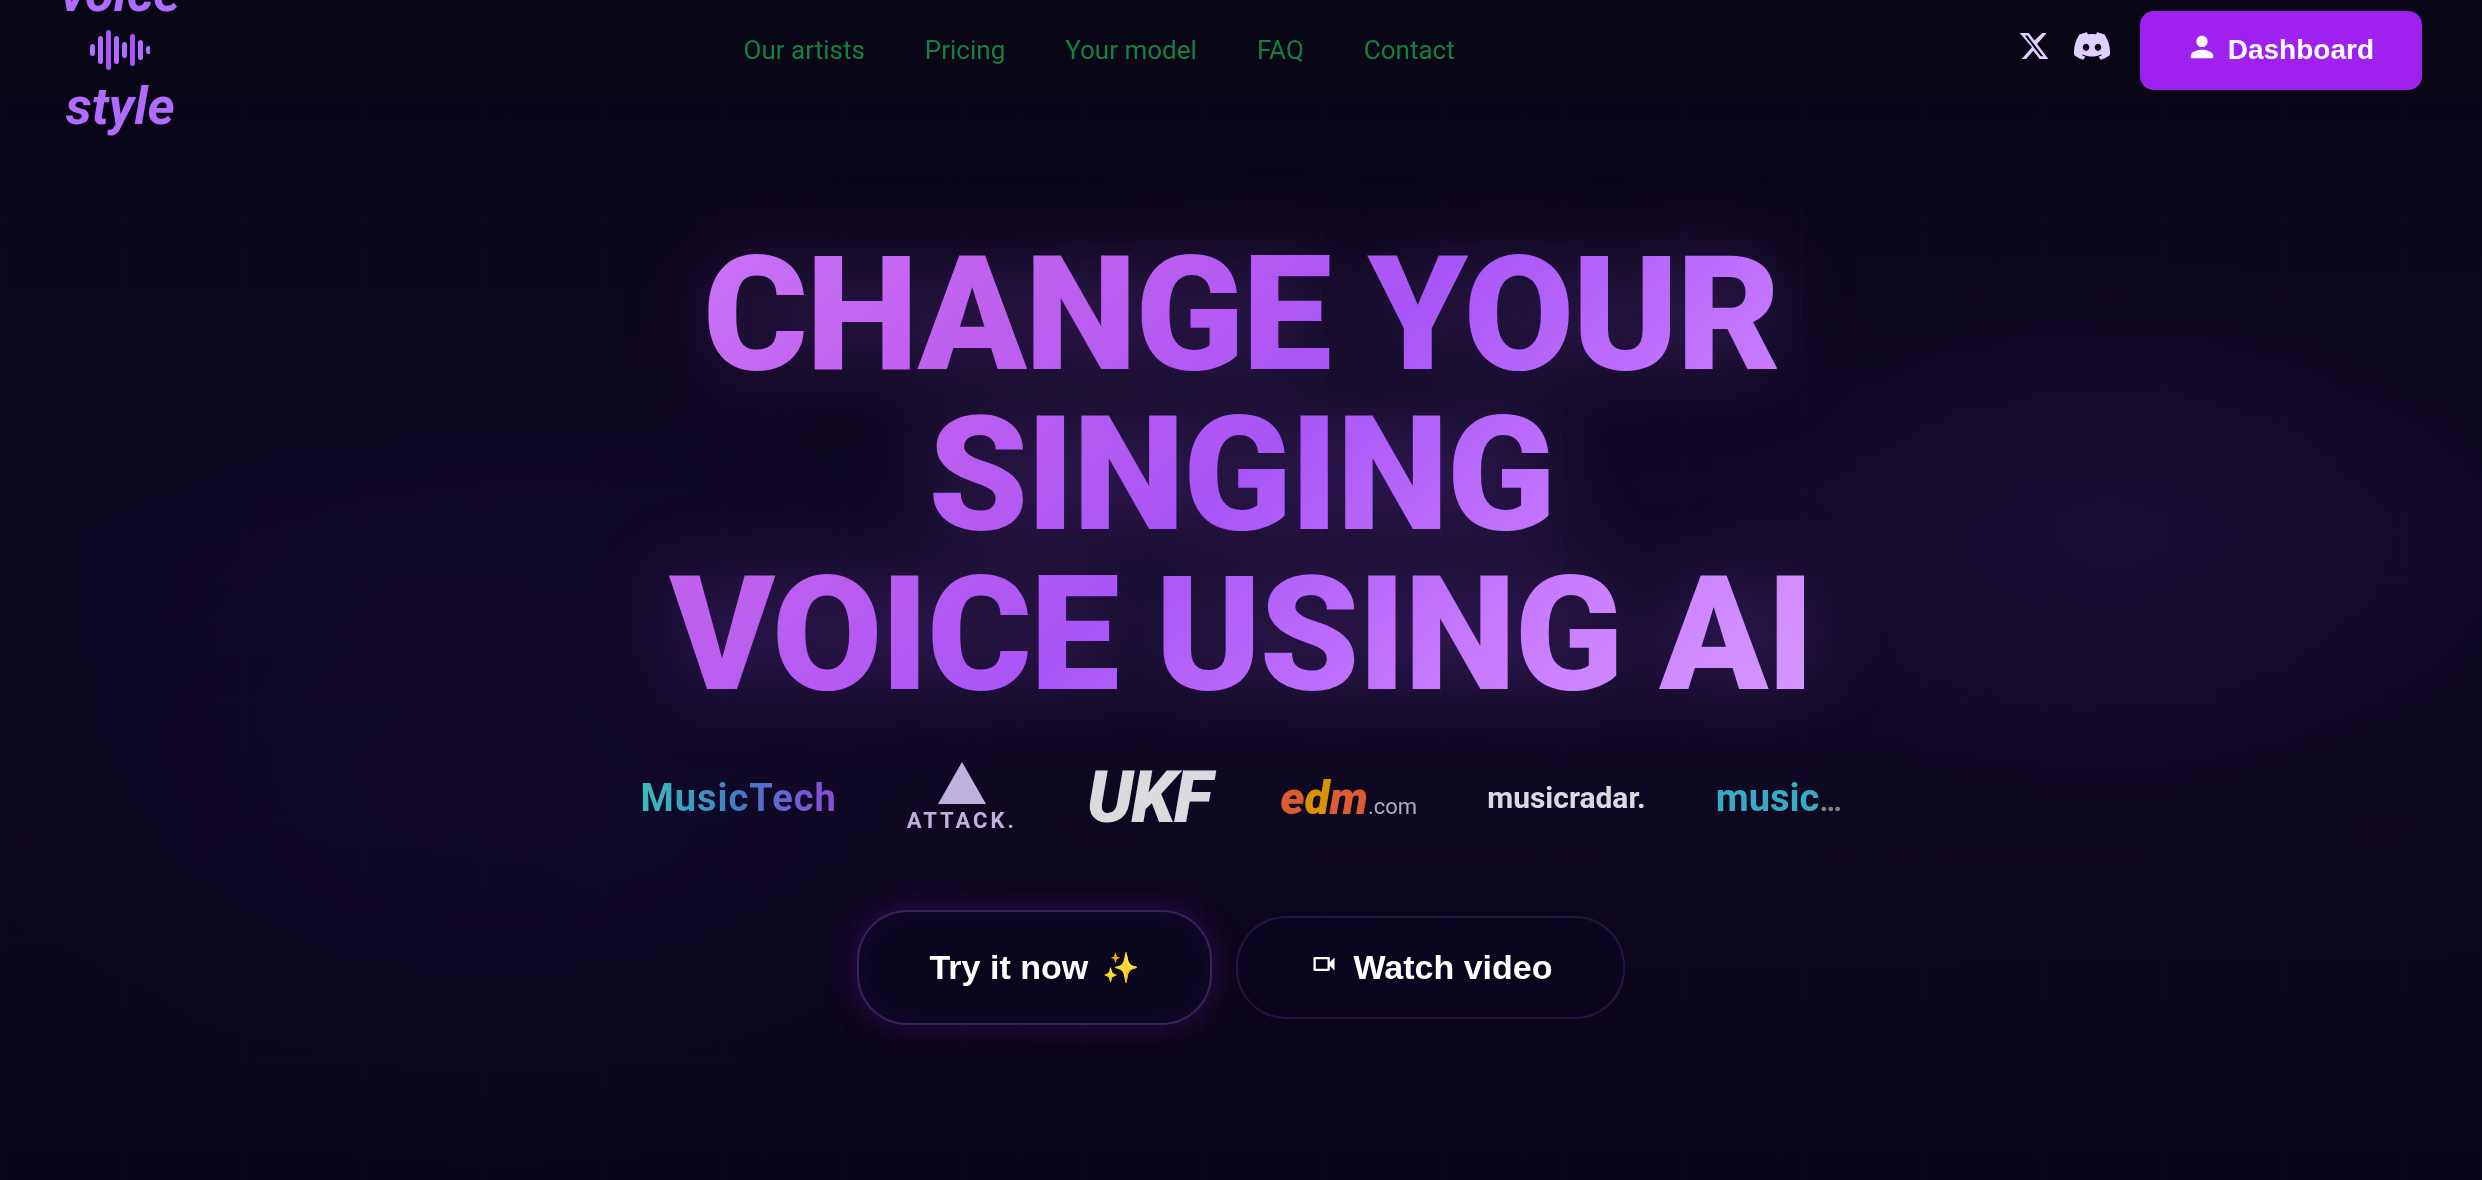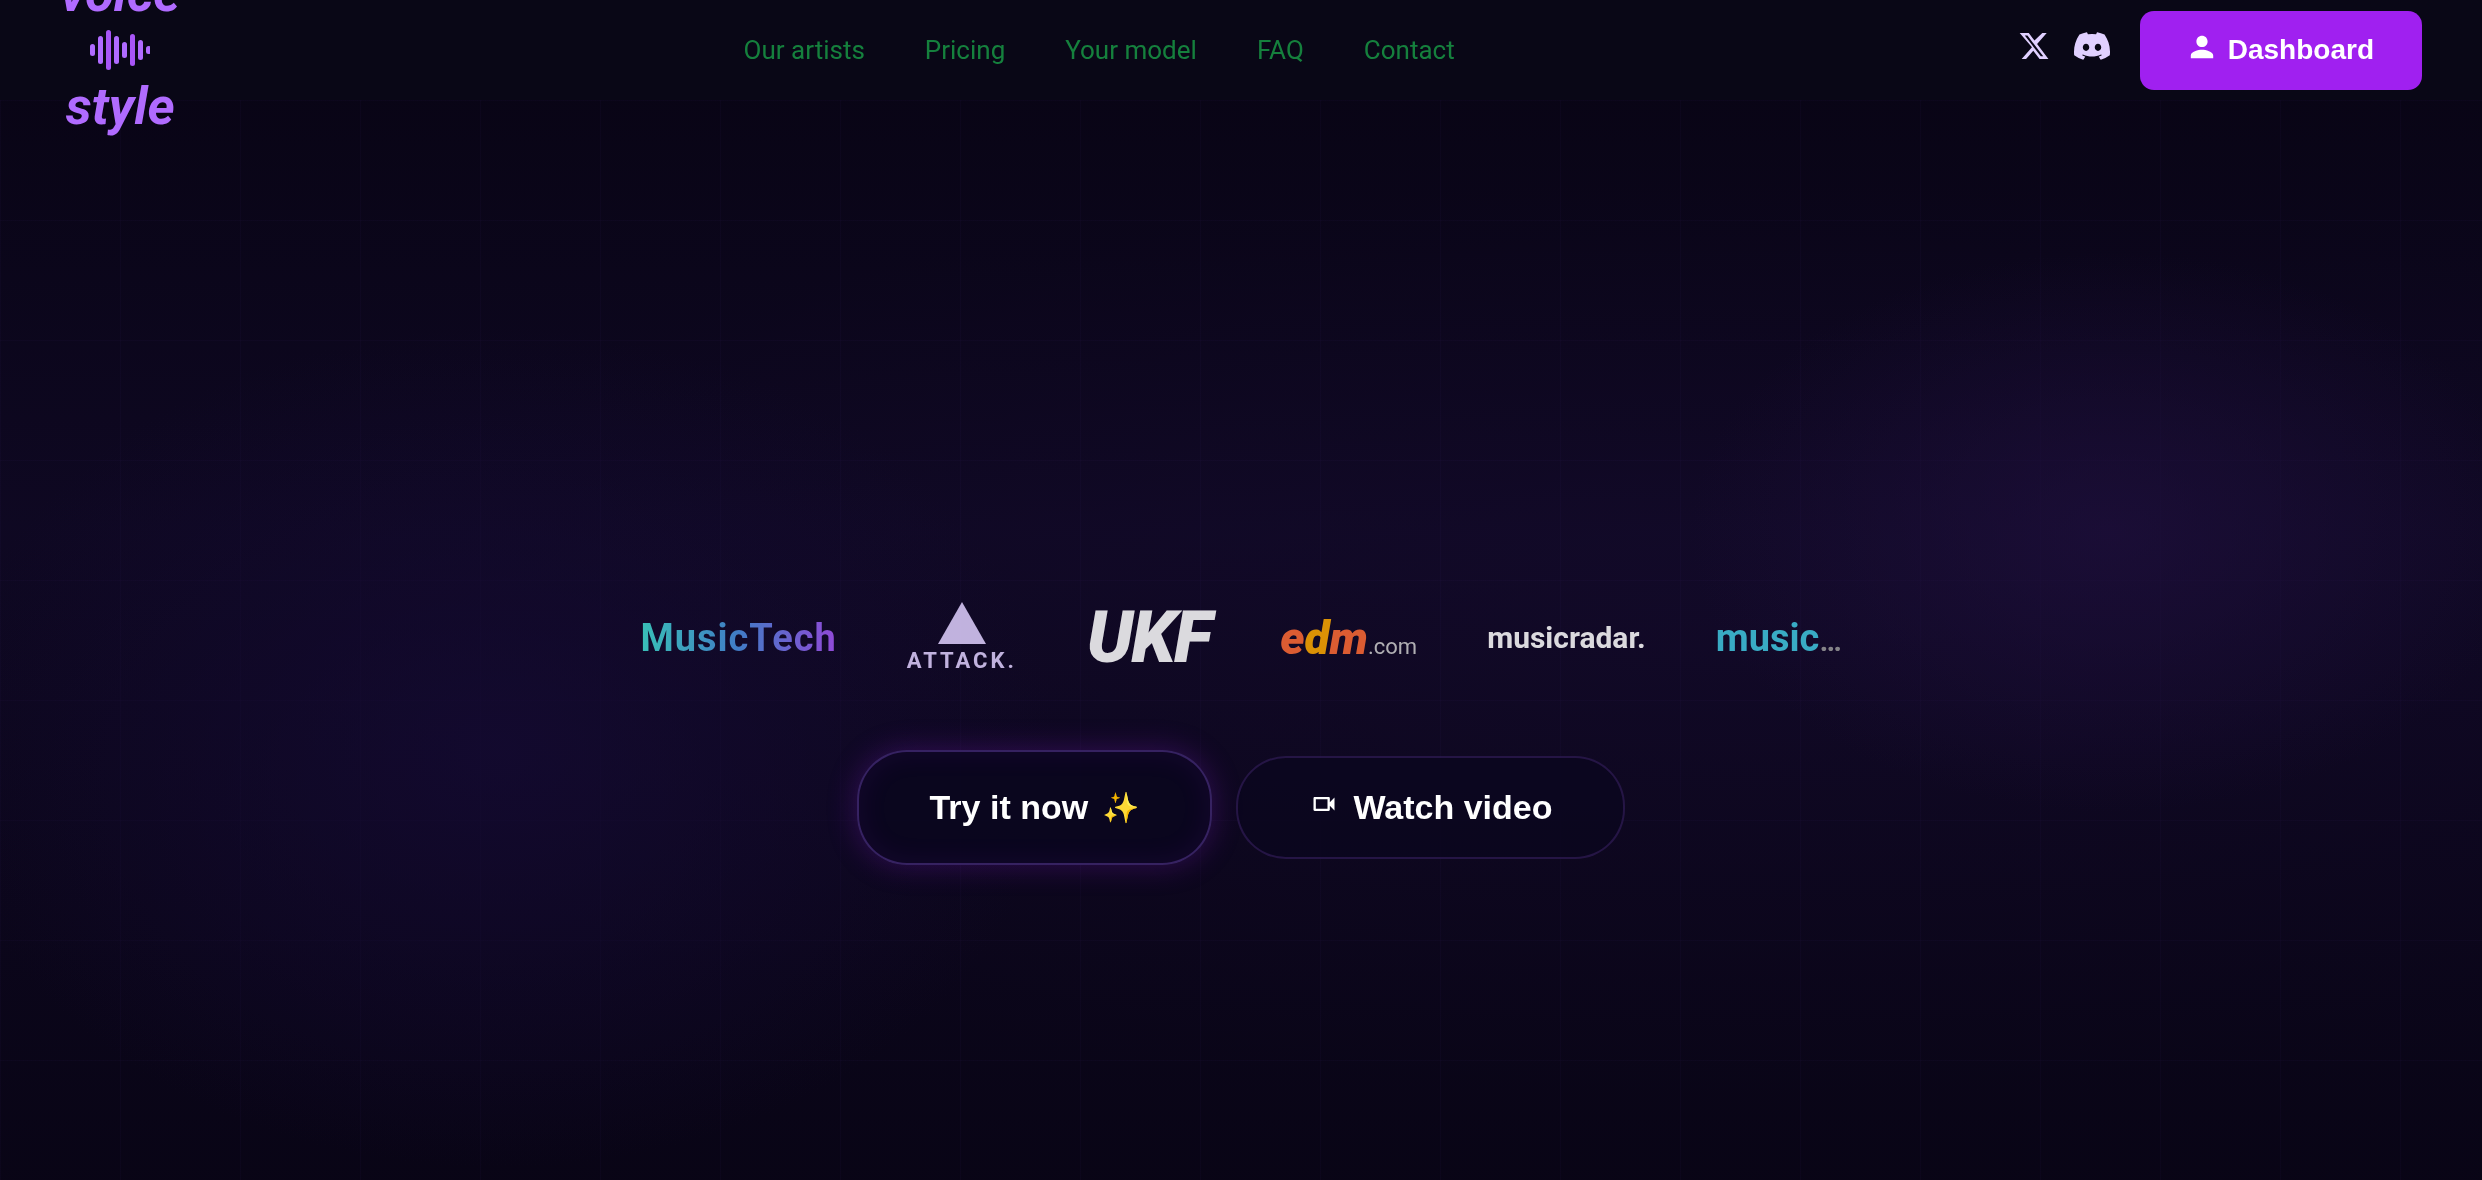--- a/index.html
+++ b/index.html
@@ -391,21 +391,22 @@
     </button>
   </div>
 </nav>
 
 <section class="hero">
   <div class="hero-bg"></div>
 
   <div class="hero-content">
 
     <h1 class="hero-title">
-      <br>
+      <span>CHANGE YOUR SINGING</span><br>
+      <span>VOICE USING AI</span>
     </h1>
 
 
     <div class="brands-row">
 
       <div class="brand-logo brand-musictech">
         <span>MusicTech</span>
       </div>
 
       <div class="brand-logo brand-attack">

